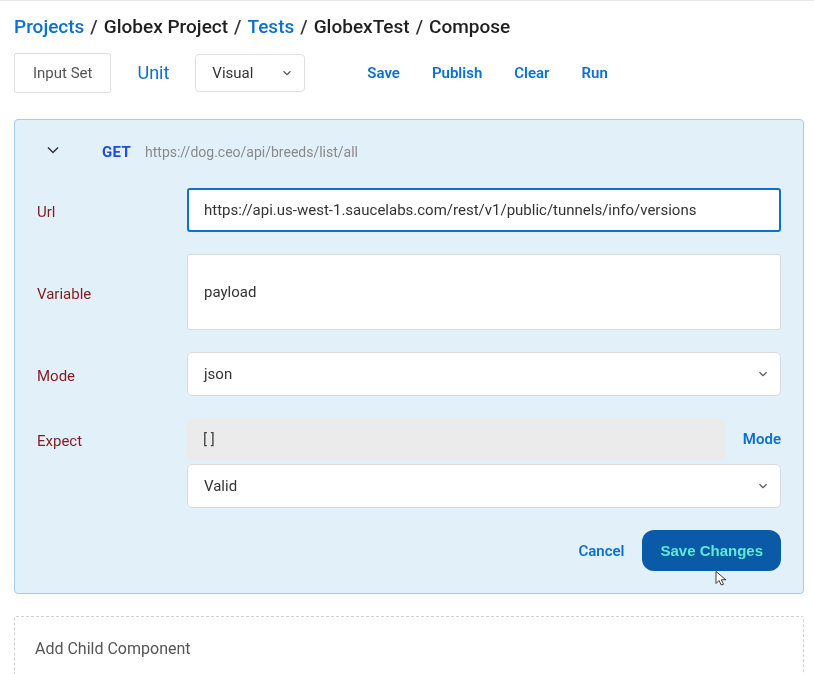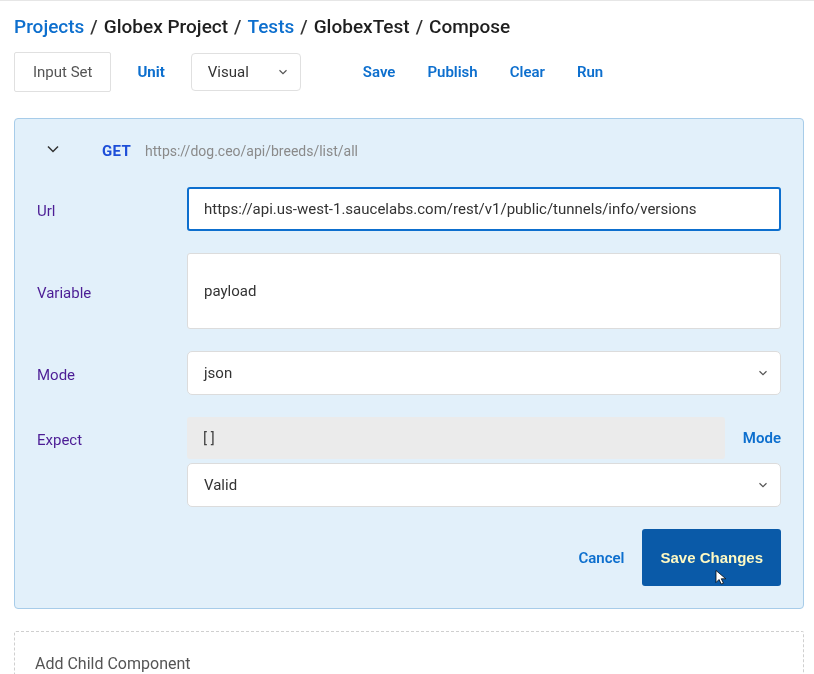--- a/index.html
+++ b/index.html
@@ -6,45 +6,45 @@
   body { font-family: -apple-system, BlinkMacSystemFont, "Segoe UI", Roboto, Helvetica, Arial, sans-serif; background: #fff; color: #333; width: 814px; }
   .top-border { border-top: 1px solid #e6e6e6; height: 1px; }
   .content { padding: 14px 10px 20px 14px; }
   
   .breadcrumb { font-size: 19px; font-weight: 500; display: flex; flex-wrap: wrap; align-items: center; gap: 6px; color: #1f1f1f; padding-bottom: 14px; }
   .breadcrumb .sep { color: #333; }
   .breadcrumb .link { color: #0d6fce; }
   
   .toolbar { display: flex; align-items: center; gap: 12px; }
   .btn-outline { border: 1px solid #e0e0e0; background: #fff; color: #555; font-size: 15px; padding: 10px 18px; border-radius: 2px; }
-  .btn-active { color: #0d6fce; font-weight: 700; font-size: 15px; padding: 10px 14px; }
+  .btn-active { color: #0d6fce; font-weight: 400; font-size: 18px; padding: 10px 14px; }
   .select-visual { border: 1px solid #e0e0e0; border-radius: 4px; padding: 9px 36px 9px 16px; font-size: 15px; color: #333; position: relative; background: #fff; min-width: 110px; }
   .chev { position: absolute; right: 10px; top: 50%; transform: translateY(-50%); }
   .chev svg { display: block; }
   .spacer { width: 28px; }
   .action-link { color: #0d6fce; font-weight: 600; font-size: 15px; padding: 8px 10px; cursor: pointer; }
   
   .panel { border: 1px solid #a7cce9; background: #e2f0fa; border-radius: 4px; margin-top: 26px; padding: 20px 22px 22px 22px; }
   .panel-header { display: flex; align-items: center; gap: 14px; font-size: 15px; margin-bottom: 24px; padding-left: 6px; }
   .method { color: #1d4ed8; font-weight: 700; letter-spacing: .3px; margin-left: 25px; }
   .header-url { color: #8a8a8a; font-size: 14px; }
   .row { display: flex; align-items: center; margin-bottom: 22px; }
   .row.tight { margin-bottom: 4px; }
-  .row .label { width: 150px; color: #4c1d95; font-size: 15px; padding-top: 4px; }
+  .row .label { width: 150px; color: #7f1d1d; font-size: 15px; padding-top: 4px; }
   .row .field { flex: 1; }
   .input { width: 100%; border: 1px solid #dcdcdc; background: #fff; border-radius: 3px; padding: 28px 16px; font-size: 15px; color: #333; font-family: inherit; }
   .input.focused { border: 2px solid #0d6fce; padding: 11px 15px; }
   .select-field { width: 100%; border: 1px solid #dcdcdc; background: #fff; border-radius: 5px; padding: 12px 40px 12px 16px; font-size: 15px; color: #333; position: relative; }
   .readonly-box { width: 100%; background: #ebebeb; border-radius: 3px; padding: 12px 16px; font-size: 15px; color: #444; font-family: inherit; }
   .expect-wrap { display: flex; align-items: center; gap: 18px; }
   .expect-wrap .readonly-box { flex: 1; }
   .edit-link { color: #0d6fce; font-weight: 600; font-size: 15px; cursor: pointer; }
   .footer-actions { display: flex; justify-content: flex-end; align-items: center; gap: 18px; margin-top: 14px; }
   .cancel { color: #0d6fce; font-weight: 600; font-size: 15px; cursor: pointer; }
-  .primary-btn { background: #0a5aa8; color: #fef9c3; font-weight: 600; border: none; border-radius: 3px; padding: 20px 18px; font-size: 15px; cursor: pointer; }
+  .primary-btn { background: #0a5aa8; color: #5eead4; font-weight: 600; border: none; border-radius: 12px; padding: 12px 18px; font-size: 15px; cursor: pointer; }
   .cursor { position: relative; }
   .cursor svg { position: absolute; right: 50px; top: 40px; }
   
   .add-child { border: 1px dashed #cfcfcf; border-radius: 2px; margin-top: 22px; padding: 22px 20px; color: #555; font-weight: 400; font-size: 16px; }
 </style>
 </head>
 <body>
 
 <div class="top-border"></div>
 <div class="content">

